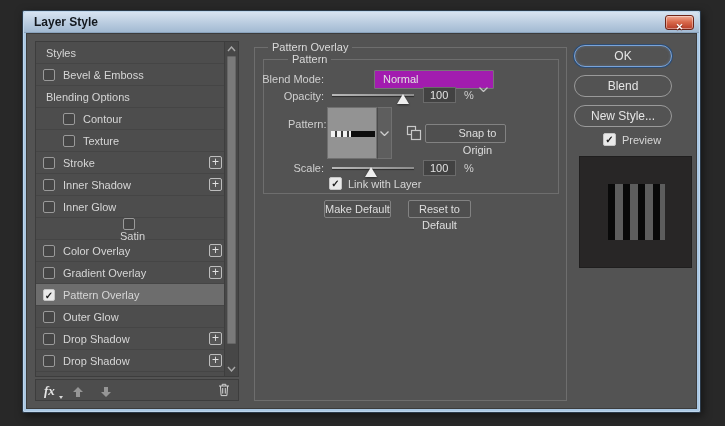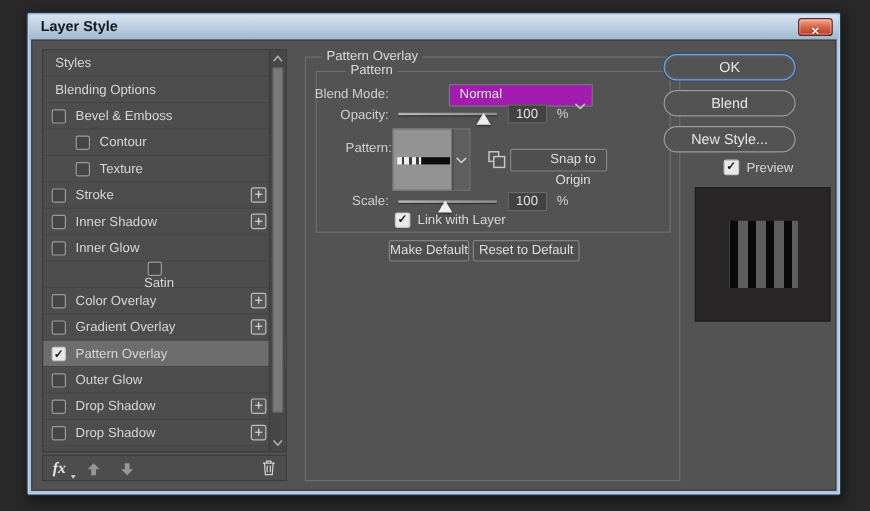--- a/index.html
+++ b/index.html
@@ -83,28 +83,28 @@
   .swatch-line-b { position:absolute; left:23px; top:23px; width:24px; height:6px; background:#0d0d0d; }
   .swatch-strip { position:absolute; left:350px; top:73px; width:15px; height:52px; background:#5e5e5e;
                   border:1px solid #707070; border-left:1px solid #4a4a4a;
                   display:flex; align-items:center; justify-content:center; }
   .new-pattern { position:absolute; left:379px; top:91px; width:16px; height:16px; }
 
   .flat-btn { position:absolute; background:#4f4f4f; border:1px solid #828282; border-radius:2px;
               font-size:11px; color:#dedede; text-align:center; }
   .btn-snap { left:398px; top:90px; width:81px; height:19px; line-height:17px;padding-left:24px; }
   .btn-make { left:297px; top:166px; width:67px; height:18px; line-height:16px; }
-  .btn-reset { left:367px; top:166px; width:89px; height:18px; line-height:16px; }
+  .btn-reset { left:381px; top:166px; width:63px; height:18px; line-height:16px; }
 
   .chk-row-cb { position:absolute; width:13px; height:13px; background:#e9e9e9; border:1px solid #c6c6c6;
                 border-radius:2px; text-align:center; font-size:10px; font-weight:bold; line-height:12px; color:#1a1a1a; }
   .chk-row-label { position:absolute; font-size:11px; color:#d6d6d6; }
 
   
-  .pill { position:absolute; left:526px; width:110px; height:22px; border-radius:11px;
+  .pill { position:absolute; left:547px; width:98px; height:22px; border-radius:11px;
           background:#535353; border:1px solid #9a9a9a; font-size:12px; color:#e5e5e5;
           text-align:center; line-height:20px; }
   .pill.ok { top:11px; border:1px solid #7aa4d9; box-shadow:0 0 0 1px #2d4d75, inset 0 0 3px rgba(122,164,217,.35); }
   .pill.cancel { top:41px; }
   .pill.newstyle { top:71px; }
 
   .preview-box { position:absolute; left:552px; top:122px; width:113px; height:112px;
                  background:#282626; border:1px solid #1f1e1e; }
   .preview-stripes { position:absolute; left:28px; top:27px; width:57px; height:56px;
                      background:repeating-linear-gradient(90deg,#090909 0 7px,#5d5d5d 7px 15px); }
@@ -121,26 +121,26 @@
         <span>✕</span>
       </div>
     </div>
 
     <div class="body">
 
       <div class="sidebar-list" id="sidebar-list">
         <div class="sb-row">
             <span class="sb-label">Styles</span>
           </div>
+          <div class="sb-row" style="padding-left: 7px;">
+            <span class="cb"></span>
+            <span class="sb-label">Bevel &amp; Emboss</span>
+          </div>
           <div class="sb-row">
             <span class="sb-label">Blending Options</span>
-          </div>
-          <div class="sb-row" style="padding-left: 7px;">
-            <span class="cb"></span>
-            <span class="sb-label">Bevel &amp; Emboss</span>
           </div>
           <div class="sb-row" style="padding-left: 27px;">
             <span class="cb"></span>
             <span class="sb-label">Contour</span>
           </div>
           <div class="sb-row" style="padding-left: 27px;">
             <span class="cb"></span>
             <span class="sb-label">Texture</span>
           </div>
           <div class="sb-row" style="padding-left: 7px;">

